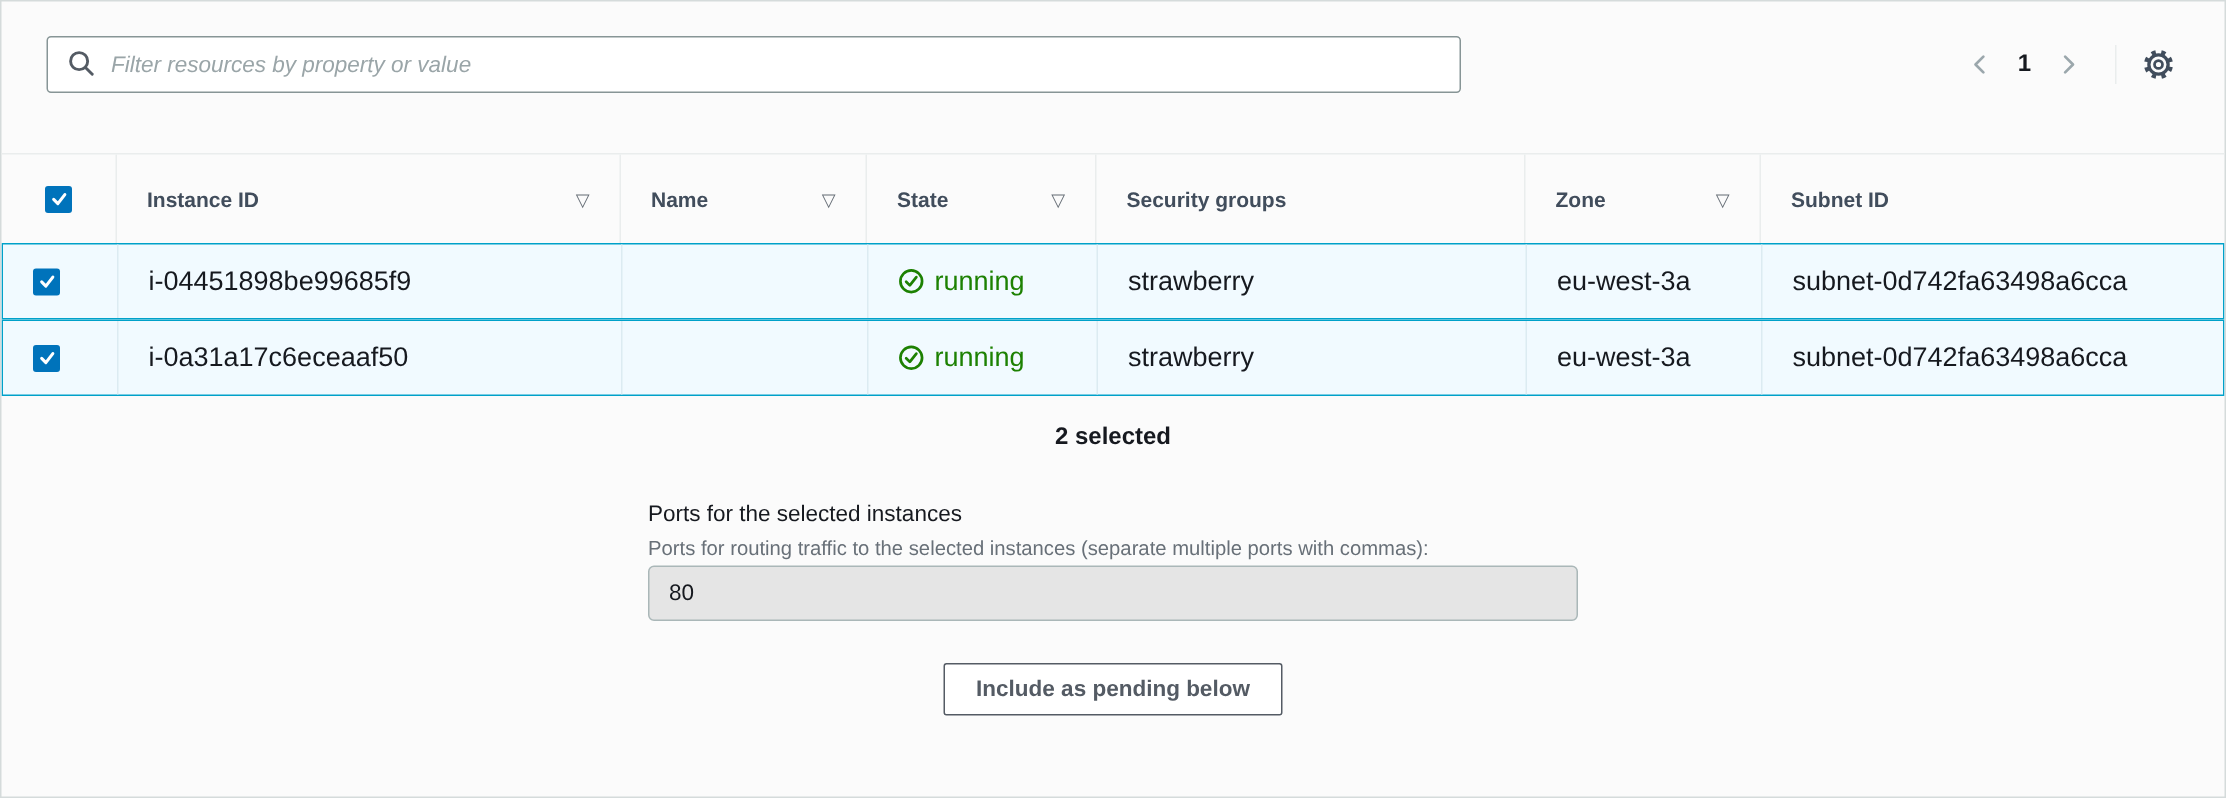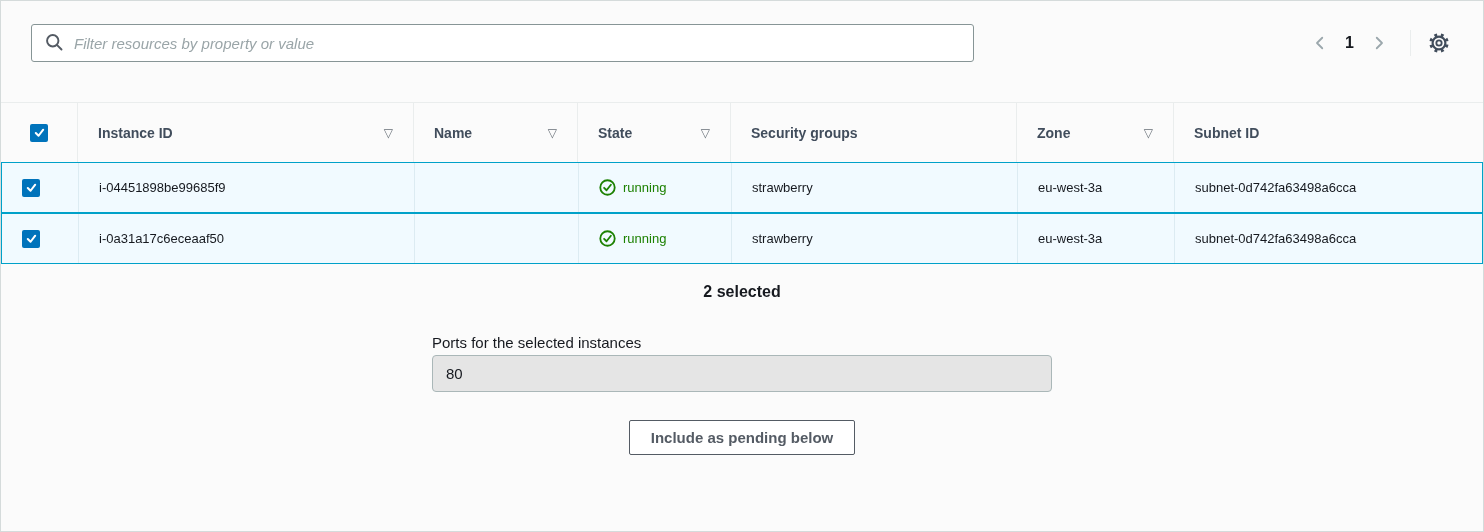--- a/index.html
+++ b/index.html
@@ -53,21 +53,21 @@
   .col-name    { width: 164px; gap: 24px; }
   .col-state   { width: 153px; gap: 25px; }
   .col-sg      { width: 286px; }
   .col-zone    { width: 157px; }
   .col-subnet  { flex: 1; }
 
   .row { display: flex; height: 51px; align-items: stretch;
          background: #f1faff; border: 1px solid #00a1c9; cursor: pointer; }
   .row + .row { margin-top: -0px; }
   .td { display: flex; align-items: center; padding-left: 20px; padding-right: 20px;
-        font-size: 13px; color: #16191f; border-right: 1px solid #dcebf2; }
+        font-size: 18px; color: #16191f; border-right: 1px solid #dcebf2; }
   .td:last-child { border-right: none; }
 
   .checkbox { width: 18px; height: 18px; background: #0073bb; border-radius: 2px;
               display: flex; align-items: center; justify-content: center; cursor: pointer; flex: none; }
 
   .state-cell { display: flex; align-items: center; gap: 7px; color: #1d8102; }
   .state-text { color: #1d8102; }
 
   
   .selected-summary { text-align: center; font-size: 16px; font-weight: bold;
@@ -200,20 +200,21 @@
     </div>
     <div class="td col-sg">strawberry</div>
     <div class="td col-zone">eu-west-3a</div>
     <div class="td col-subnet">subnet-0d742fa63498a6cca</div>
   </div>
 
   <div class="selected-summary">2 selected</div>
 
   <div class="ports-section">
     <div class="ports-label">Ports for the selected instances</div>
+    <div class="ports-help">Ports for routing traffic to the selected instances (separate multiple ports with commas):</div>
     <input class="ports-input" type="text" value="80" style="">
   </div>
 
   <div class="include-btn-wrap">
     <button class="include-btn">Include as pending below</button>
   </div>
 
 </div>
 
 </body></html>

